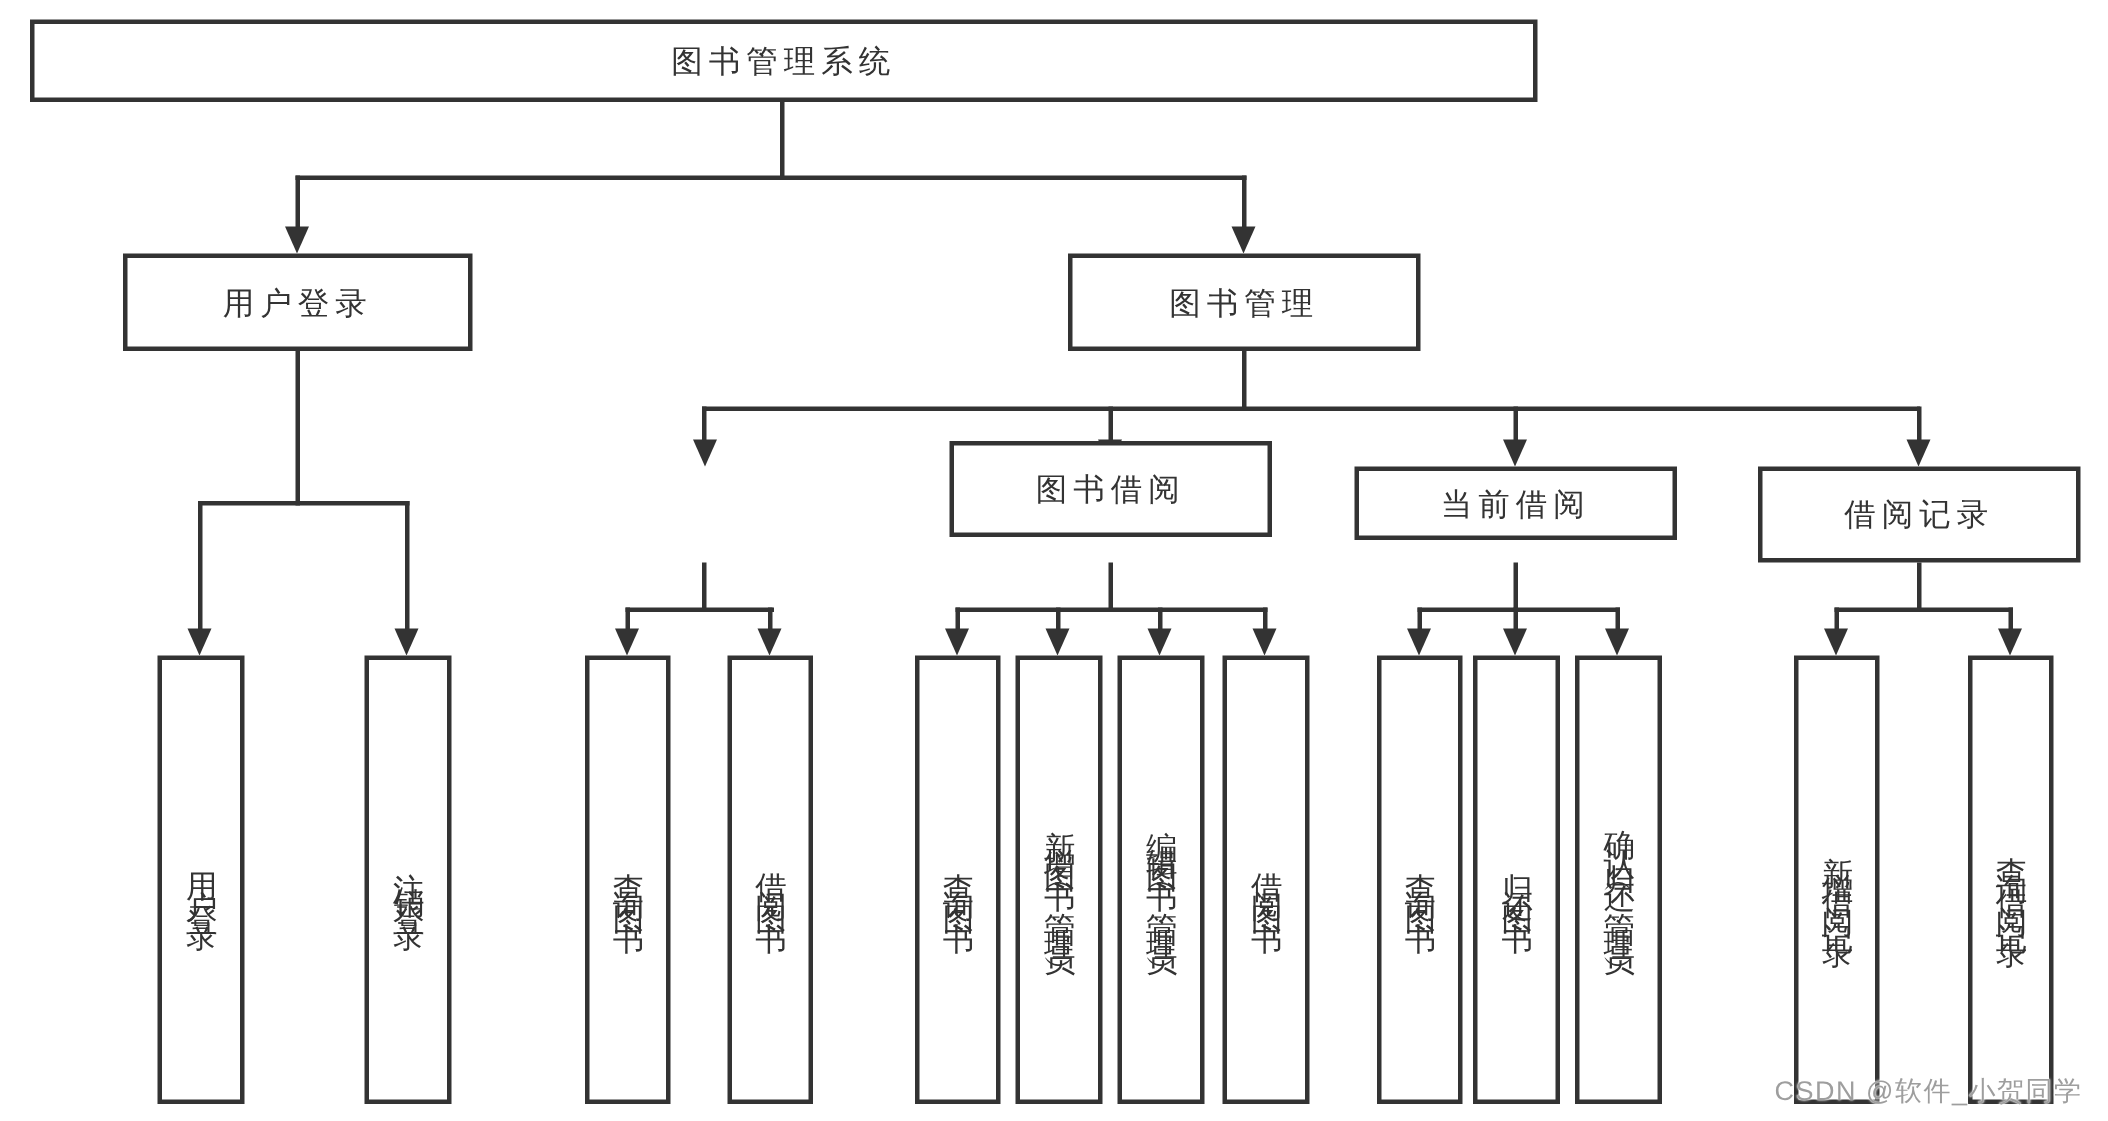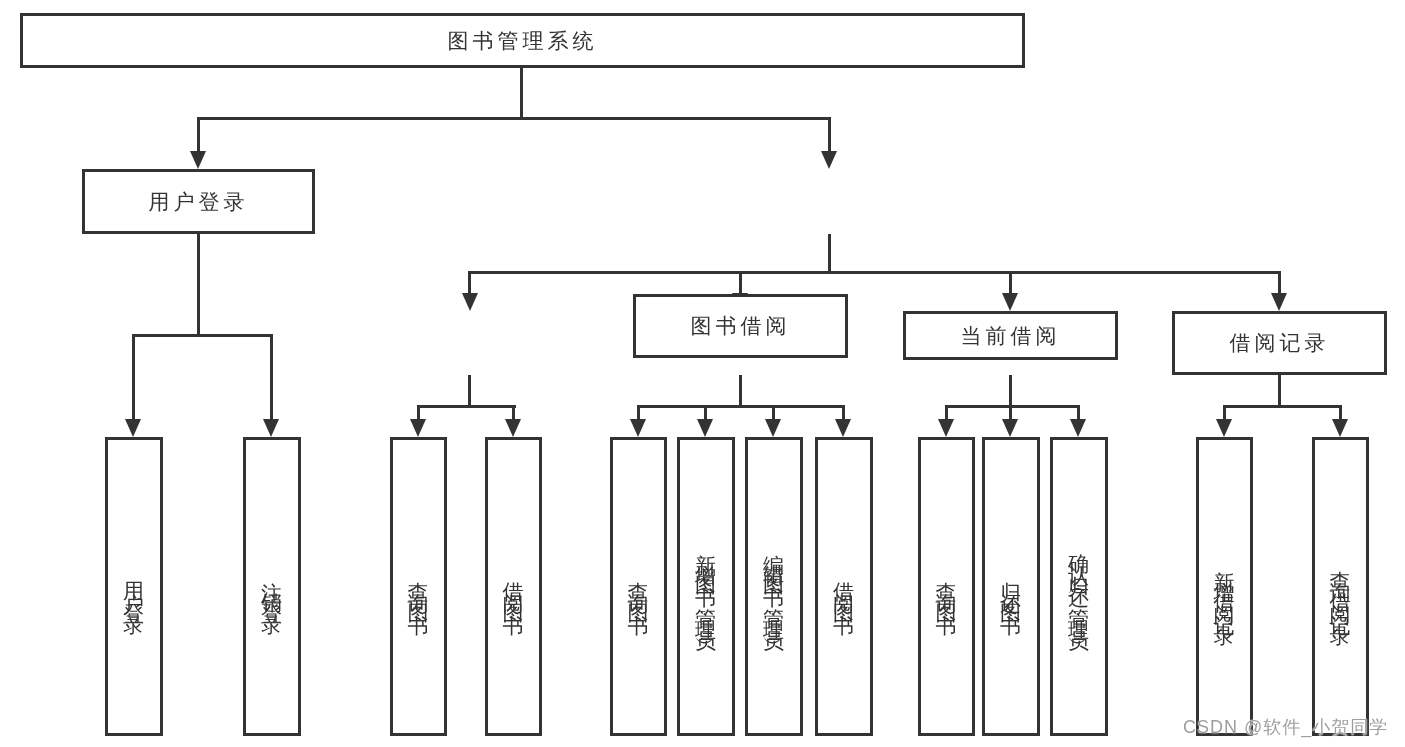--- a/index.html
+++ b/index.html
@@ -43,20 +43,23 @@
 
   <div class="line" style="left:520px;top:66px;width:3px;height:52px;"></div>
   <div class="line" style="left:197px;top:117px;width:634px;height:3px;"></div>
   <div class="line" style="left:197px;top:117px;width:3px;height:36px;"></div>
   <div class="arrow" style="left:190px;top:151px;"></div>
   <div class="line" style="left:828px;top:117px;width:3px;height:36px;"></div>
   <div class="arrow" style="left:821px;top:151px;"></div>
 
   <div class="box" style="left:82px;top:169px;width:233px;height:65px;">
     <span class="hlabel">用户登录</span>
+  </div>
+  <div class="box" style="left:712px;top:169px;width:235px;height:65px;">
+    <span class="hlabel">图书管理</span>
   </div>
 
   <div class="line" style="left:197px;top:234px;width:3px;height:103px;"></div>
   <div class="line" style="left:132px;top:334px;width:141px;height:3px;"></div>
   <div class="line" style="left:132px;top:334px;width:3px;height:86px;"></div>
   <div class="arrow" style="left:125px;top:419px;"></div>
   <div class="line" style="left:270px;top:334px;width:3px;height:86px;"></div>
   <div class="arrow" style="left:263px;top:419px;"></div>
 
   <div class="line" style="left:828px;top:234px;width:3px;height:38px;"></div>

